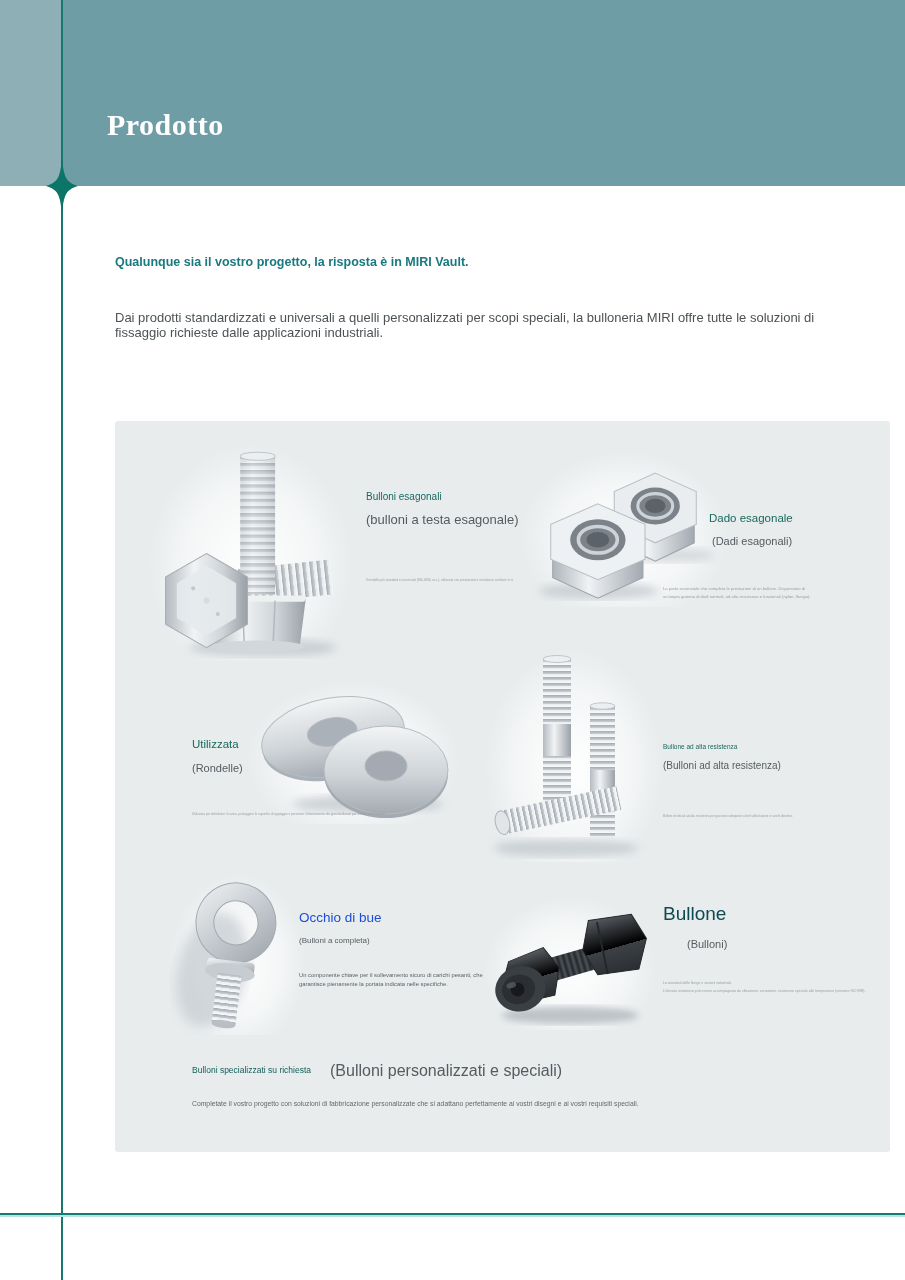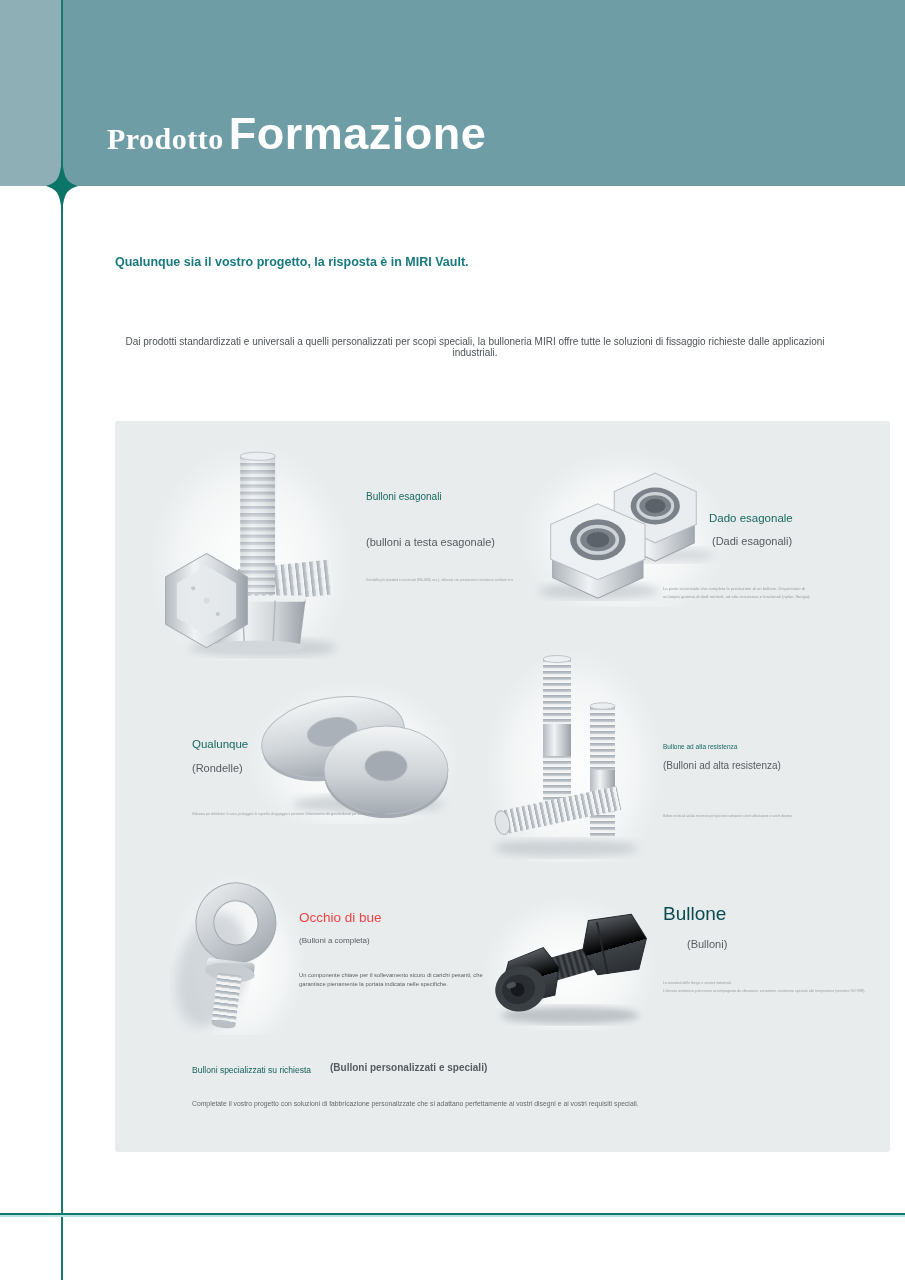--- a/index.html
+++ b/index.html
@@ -13,58 +13,58 @@
   .vline{left:61px;top:0;width:2px;height:1280px;background:#16786f;}
   .hline{left:0;top:1213px;width:905px;height:2px;background:#157a72;}
   .hline2{left:0;top:1215px;width:905px;height:2px;background:#b5e3e0;}
   .star{left:44px;top:158px;width:36px;height:56px;}
   .title-row{left:107px;top:108px;display:flex;align-items:baseline;gap:5px;color:#ffffff;}
   .kicker{font-size:30px;font-weight:700;letter-spacing:.5px;font-family:Liberation Serif, serif;}
   .big-title{font-size:45px;font-weight:700;letter-spacing:.5px;}
 
   
   .intro-heading{left:115px;top:255px;font-size:12.5px;font-weight:700;color:#18797f;}
-  .intro-body{left:115px;top:336px;width:720px;font-size:10px;color:#4c5256;text-align:center;}
+  .intro-body{left:115px;top:310px;width:720px;font-size:13px;color:#4c5256;}
 
   
   .panel{left:115px;top:421px;width:775px;height:731px;background:#e8eced;border-radius:3px;}
 
   .glow{background:radial-gradient(ellipse at 50% 55%, rgba(255,255,255,.95) 0%, rgba(255,255,255,.55) 45%, rgba(255,255,255,0) 72%);}
 
   .p-title{font-weight:400;color:#17695f;}
   .p-sub{color:#555b60;}
   .p-tiny{color:#9aa0a5;overflow:hidden;white-space:nowrap;}
   .p-desc{color:#585f64;}
 
   .t1{left:366px;top:491px;font-size:10px;}
-  .s1{left:366px;top:536px;font-size:11px;}
+  .s1{left:366px;top:512px;font-size:13px;}
   .d1{left:366px;top:578px;width:147px;font-size:3.2px;}
 
   .t2{left:709px;top:512px;font-size:11.5px;text-align:right;}
   .s2{left:712px;top:535px;font-size:11px;}
   .d2{left:663px;top:585px;width:155px;font-size:4.2px;line-height:1.8;color:#9aa0a5;}
 
   .t3{left:192px;top:738px;font-size:11.5px;}
   .s3{left:192px;top:762px;font-size:11px;}
   .d3{left:192px;top:812px;width:220px;font-size:3.2px;}
 
   .t4{left:663px;top:743px;font-size:6.5px;}
   .s4{left:663px;top:760px;font-size:10px;}
   .d4{left:663px;top:814px;width:212px;font-size:3px;}
 
-  .t5{left:299px;top:910px;font-size:13.5px;color:#ef4444;}
+  .t5{left:299px;top:910px;font-size:13.5px;color:#1d4ed8;}
   .s5{left:299px;top:936px;font-size:8px;}
   .d5{left:299px;top:971px;width:200px;font-size:5.8px;line-height:1.6;}
 
   .t6{left:663px;top:903px;font-size:19px;color:#0c4a52;}
   .s6{left:663px;top:938px;font-size:11px;margin-left:24px;}
   .d6{left:663px;top:980px;width:235px;font-size:3.5px;line-height:2.2;color:#9aa0a5;white-space:pre-line;}
 
   .t7{left:192px;top:1065px;font-size:8.5px;color:#15605a;}
-  .s7{left:330px;top:1062px;font-size:10px;font-weight:bold;}
+  .s7{left:330px;top:1062px;font-size:16px;}
   .d7{left:192px;top:1100px;width:540px;font-size:6.8px;color:#63696e;}
 
   .img1{left:150px;top:445px;width:200px;height:215px;}
   .img2{left:522px;top:452px;width:205px;height:155px;}
   .img3{left:248px;top:682px;width:210px;height:142px;}
   .img4{left:486px;top:650px;width:175px;height:212px;}
   .img5{left:170px;top:875px;width:135px;height:160px;}
   .img6{left:485px;top:898px;width:170px;height:132px;}
   svg{display:block;width:100%;height:100%;}
 </style>
@@ -74,21 +74,20 @@
 <div class="abs band-left"></div>
 <div class="abs band-main"></div>
 <div class="abs vline"></div>
 <div class="abs star">
   <svg viewBox="0 0 36 56">
       <path d="M18,0 C20,20 22,24 34,28 C22,32 20,36 18,56 C16,36 14,32 2,28 C14,24 16,20 18,0 Z" fill="#0c7569"></path>
     </svg>
 </div>
 <div class="abs title-row">
   <span class="kicker">Prodotto</span>
-  <span class="big-title">Formazione</span>
 </div>
 
 <div class="abs intro-heading">Qualunque sia il vostro progetto, la risposta è in MIRI Vault.</div>
 <div class="abs intro-body">Dai prodotti standardizzati e universali a quelli personalizzati per scopi speciali, la bulloneria MIRI offre tutte le soluzioni di fissaggio richieste dalle applicazioni industriali.</div>
 
 <div class="abs panel"></div>
 
 <div class="abs glow img1">
   <svg viewBox="0 0 195 210">
     <defs>
@@ -289,21 +288,21 @@
 </div>
 
 <div class="abs p-title t1">Bulloni esagonali</div>
 <div class="abs p-sub s1">(bulloni a testa esagonale)</div>
 <div class="abs p-tiny d1">Il modello più standard e universale (M6–M36, ecc.), utilizzato con prestazioni e resistenza conformi in moltissime applicazioni industriali.</div>
 
 <div class="abs p-title t2">Dado esagonale</div>
 <div class="abs p-sub s2">(Dadi esagonali)</div>
 <div class="abs d2">La parte essenziale che completa le prestazioni di un bullone. Disponiamo di un'ampia gamma di dadi normali, ad alta resistenza e funzionali (nylon, flangia).</div>
 
-<div class="abs p-title t3">Qualunque</div>
+<div class="abs p-title t3">Utilizzata</div>
 <div class="abs p-sub s3">(Rondelle)</div>
 <div class="abs p-tiny d3">Utilizzata per distribuire il carico, proteggere le superfici di appoggio e prevenire l'allentamento dei giunti bullonati per evitare allentamenti.</div>
 
 <div class="abs p-title t4">Bullone ad alta resistenza</div>
 <div class="abs p-sub s4">(Bulloni ad alta resistenza)</div>
 <div class="abs p-tiny d4">Bulloni strutturali ad alta resistenza per giunzioni sottoposte a forti sollecitazioni e carichi dinamici.</div>
 
 <div class="abs p-title t5">Occhio di bue</div>
 <div class="abs p-sub s5">(Bulloni a completa)</div>
 <div class="abs p-desc d5">Un componente chiave per il sollevamento sicuro di carichi pesanti, che garantisce pienamente la portata indicata nelle specifiche.</div>

